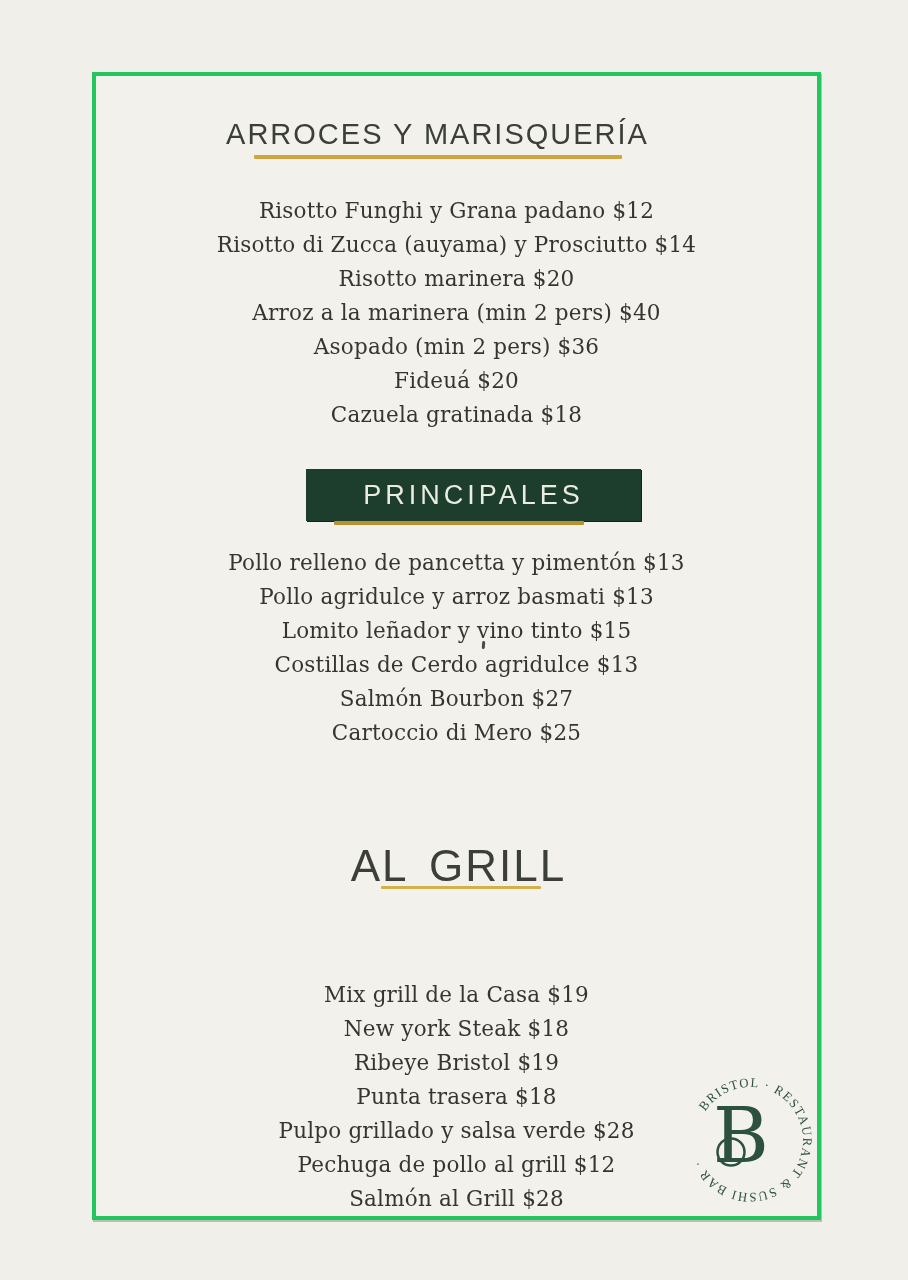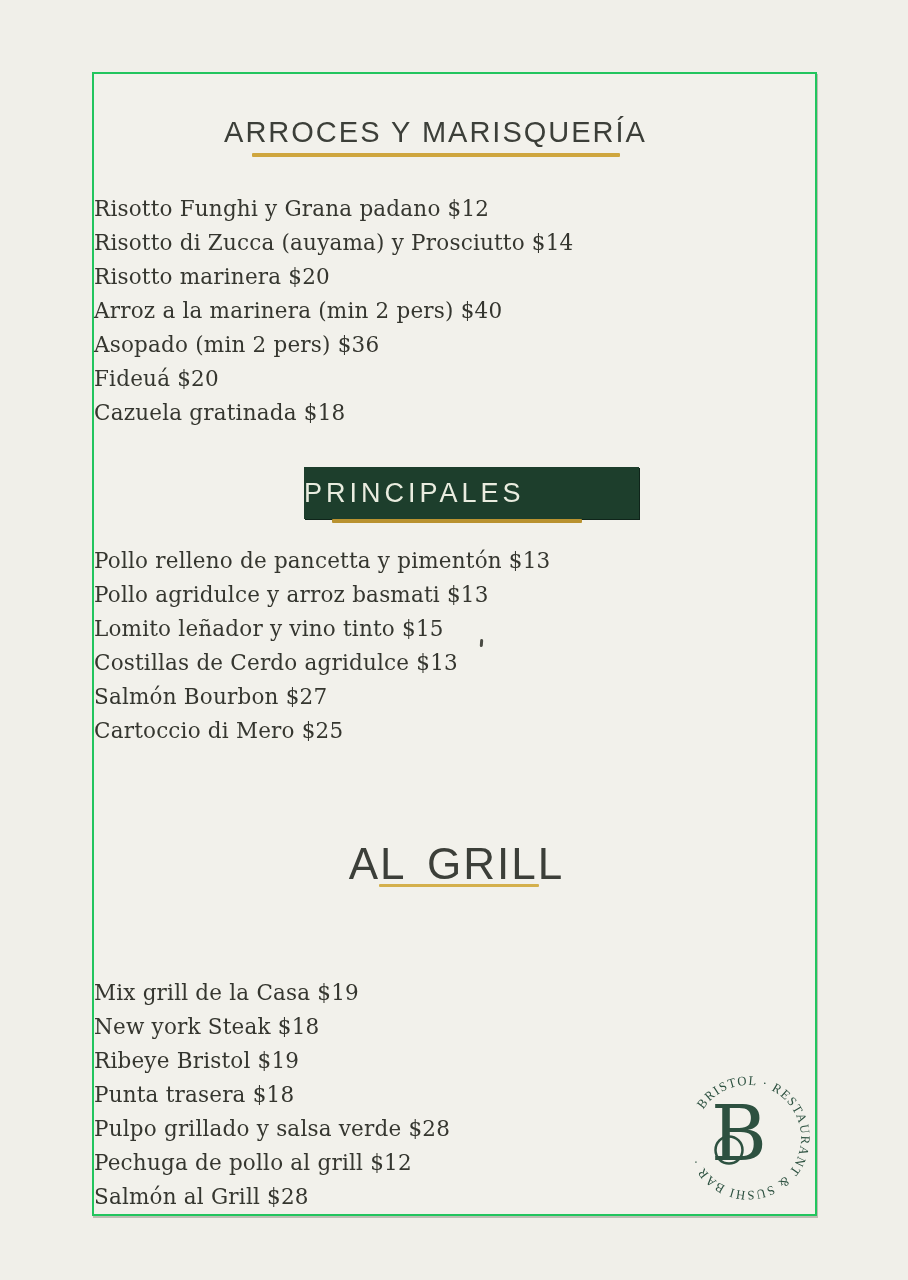--- a/index.html
+++ b/index.html
@@ -4,50 +4,50 @@
 <style>
   html,body{margin:0;padding:0;}
   body{
     width:908px;height:1280px;position:relative;overflow:hidden;
     background:#f0efe9;
     font-family:"DejaVu Serif", serif;
   }
   .menu-card{
     position:absolute;left:92px;top:72px;width:721px;height:1140px;
     background:#f2f1eb;
-    border:2px solid #22c55e;
+    border:4px solid #22c55e;
     box-shadow:1px 2px 0 #bdbdb3;
   }
   
   .display-heading{
     position:absolute;width:100%;text-align:center;margin:0;
     font-family:"Liberation Sans", sans-serif;
     font-weight:300;color:#3c3f39;
   }
   .h-arroces{top:42px;font-size:29px;letter-spacing:2px;transform:translateX(-19px);}
   .h-algrill{top:765px;font-size:44px;letter-spacing:2px;word-spacing:8px;transform:translateX(2px);}
   .gold-rule{position:absolute;background:#cfa63e;border-radius:1px;}
   .rule-arroces{top:79px;left:158px;width:368px;height:3.5px;}
   .rule-algrill{top:810px;left:285px;width:160px;height:3px;background:#d4b04c;}
   .rule-banner{top:445px;left:238px;width:250px;height:4px;background:#b9922f;}
   
   .banner{
     position:absolute;top:393px;left:210px;width:335px;height:52px;
     background:#1d3e2c;
     box-shadow:1px 1px 0 #0f241a;
-    display:flex;align-items:center;justify-content:flex-start;
+    display:flex;align-items:center;justify-content:center;
   }
   .banner h2{
     margin:0;font-family:"Liberation Sans", sans-serif;font-weight:300;
     font-size:27px;letter-spacing:4px;color:#e9ecdf;
   }
   
   .item-list{
     position:absolute;left:0;width:100%;margin:0;padding:0;
-    list-style:none;
+    list-style:none;text-align:center;
     font-size:21.5px;line-height:34px;color:#35362f;
     letter-spacing:0.2px;
   }
   .list-arroces{top:118px;}
   .list-principales{top:470px;}
   .list-algrill{top:875px;margin-top:27px;}
   .stray-tick{
     position:absolute;left:386px;top:565px;width:2.5px;height:8px;
     background:#4a4b43;border-radius:2px;transform:rotate(4deg);
   }

